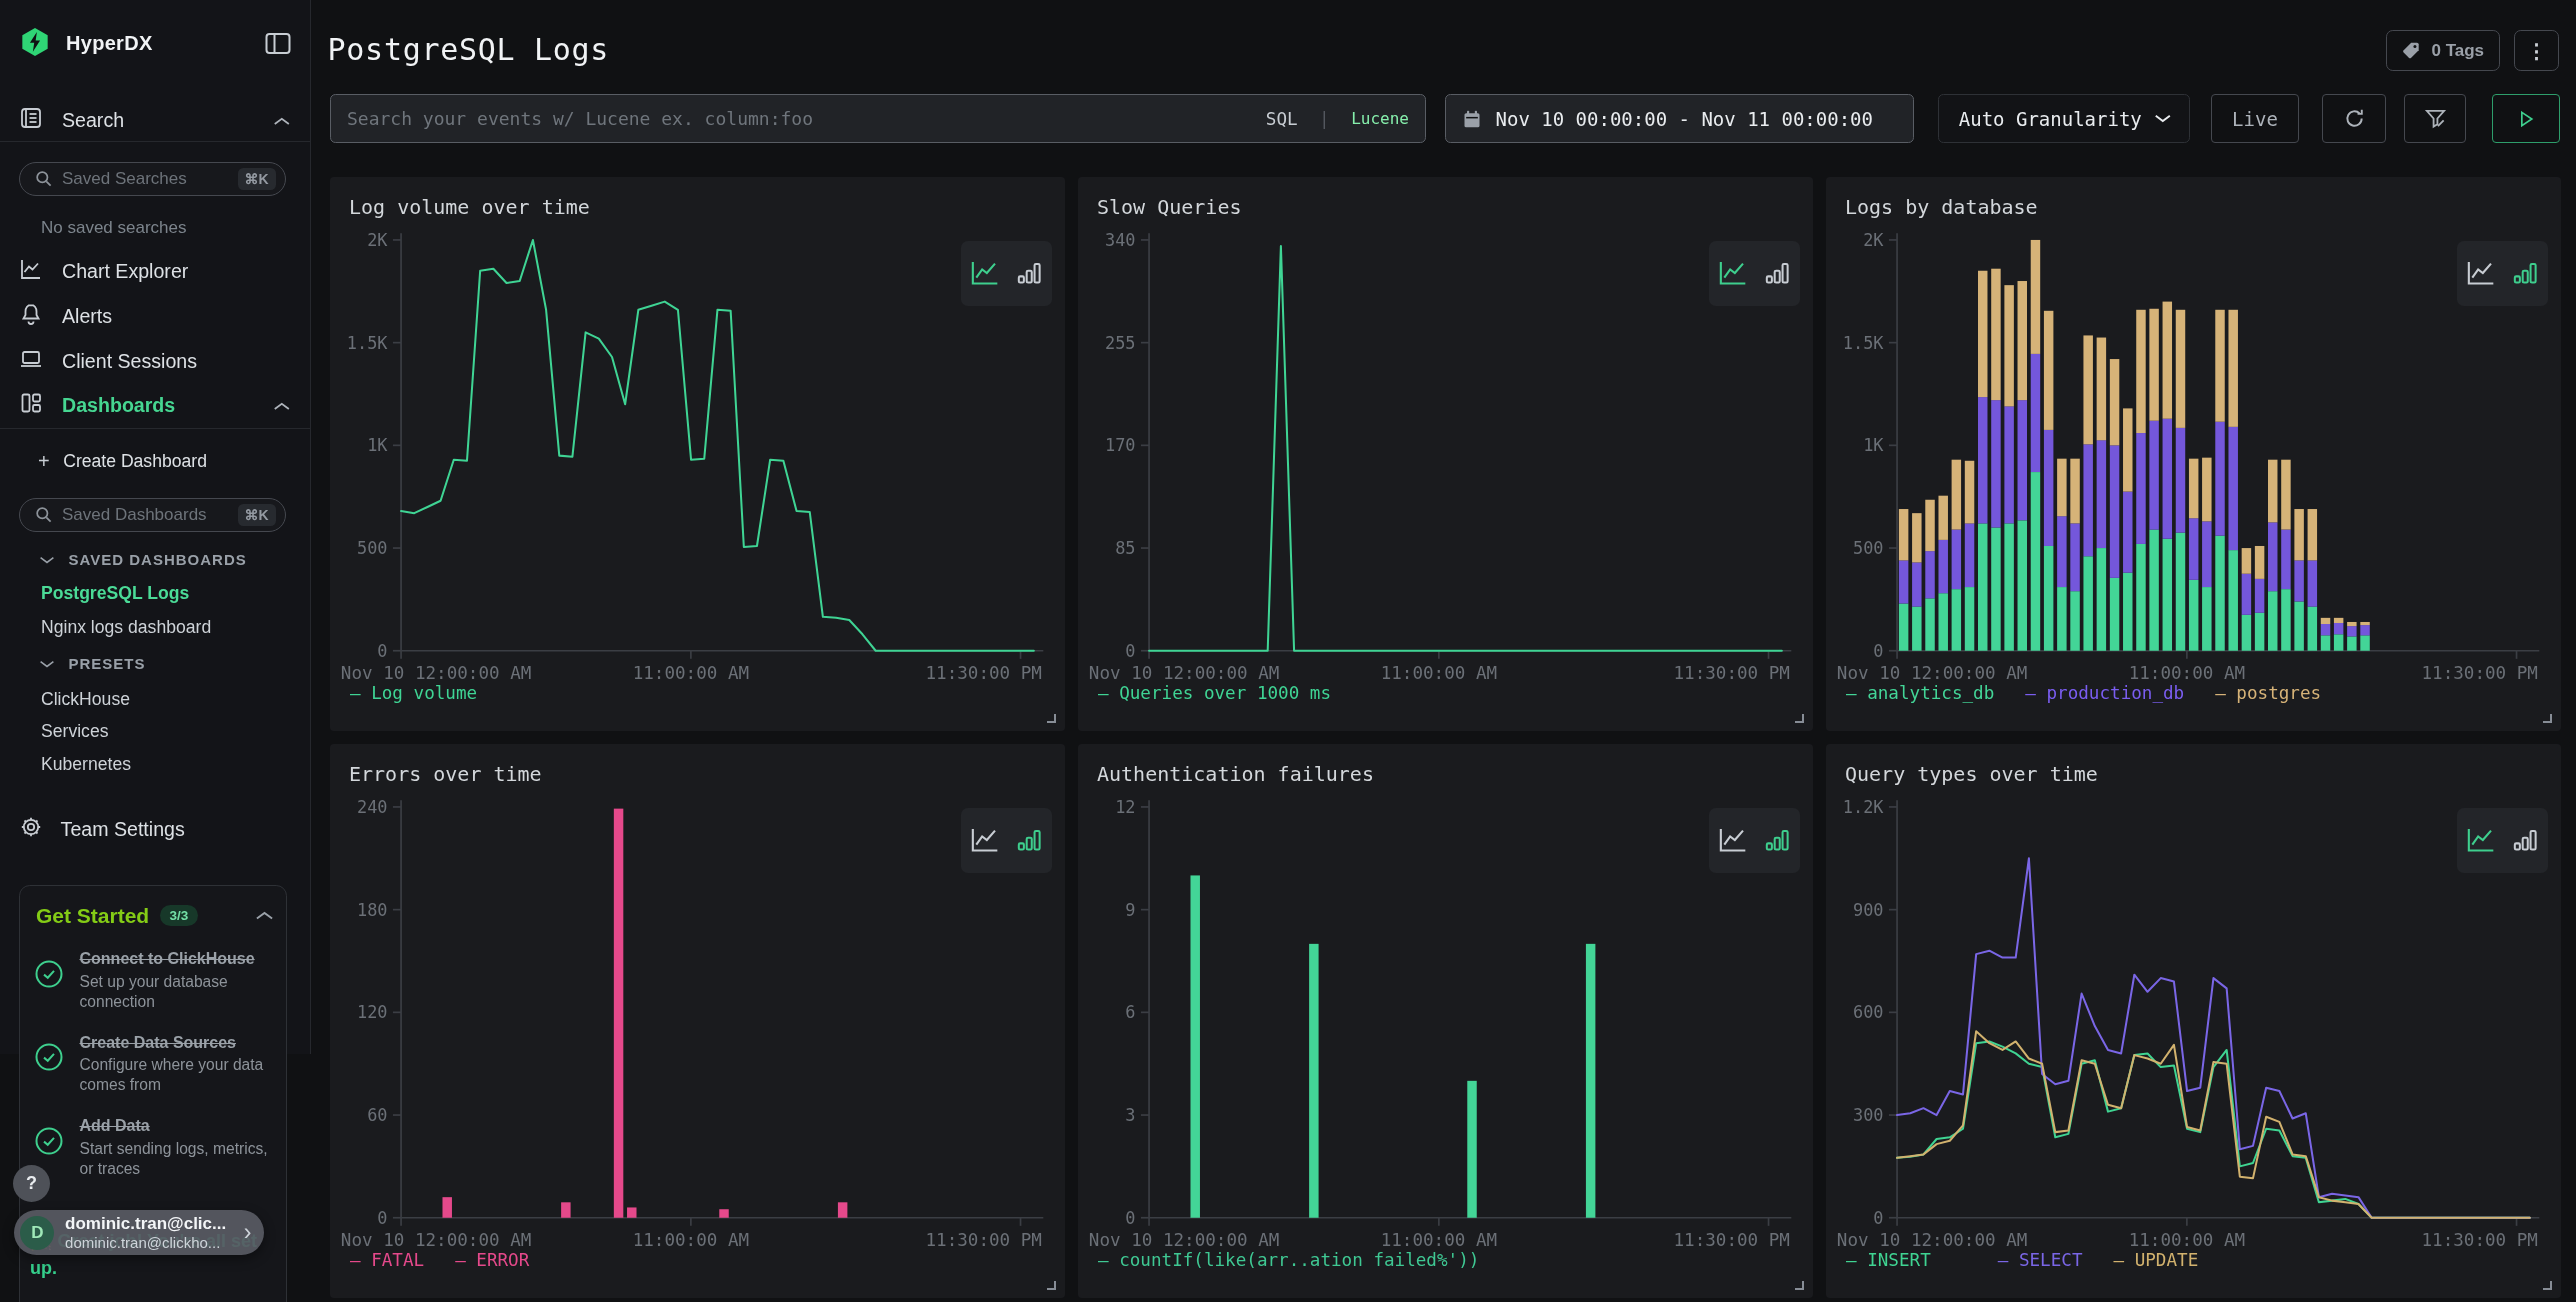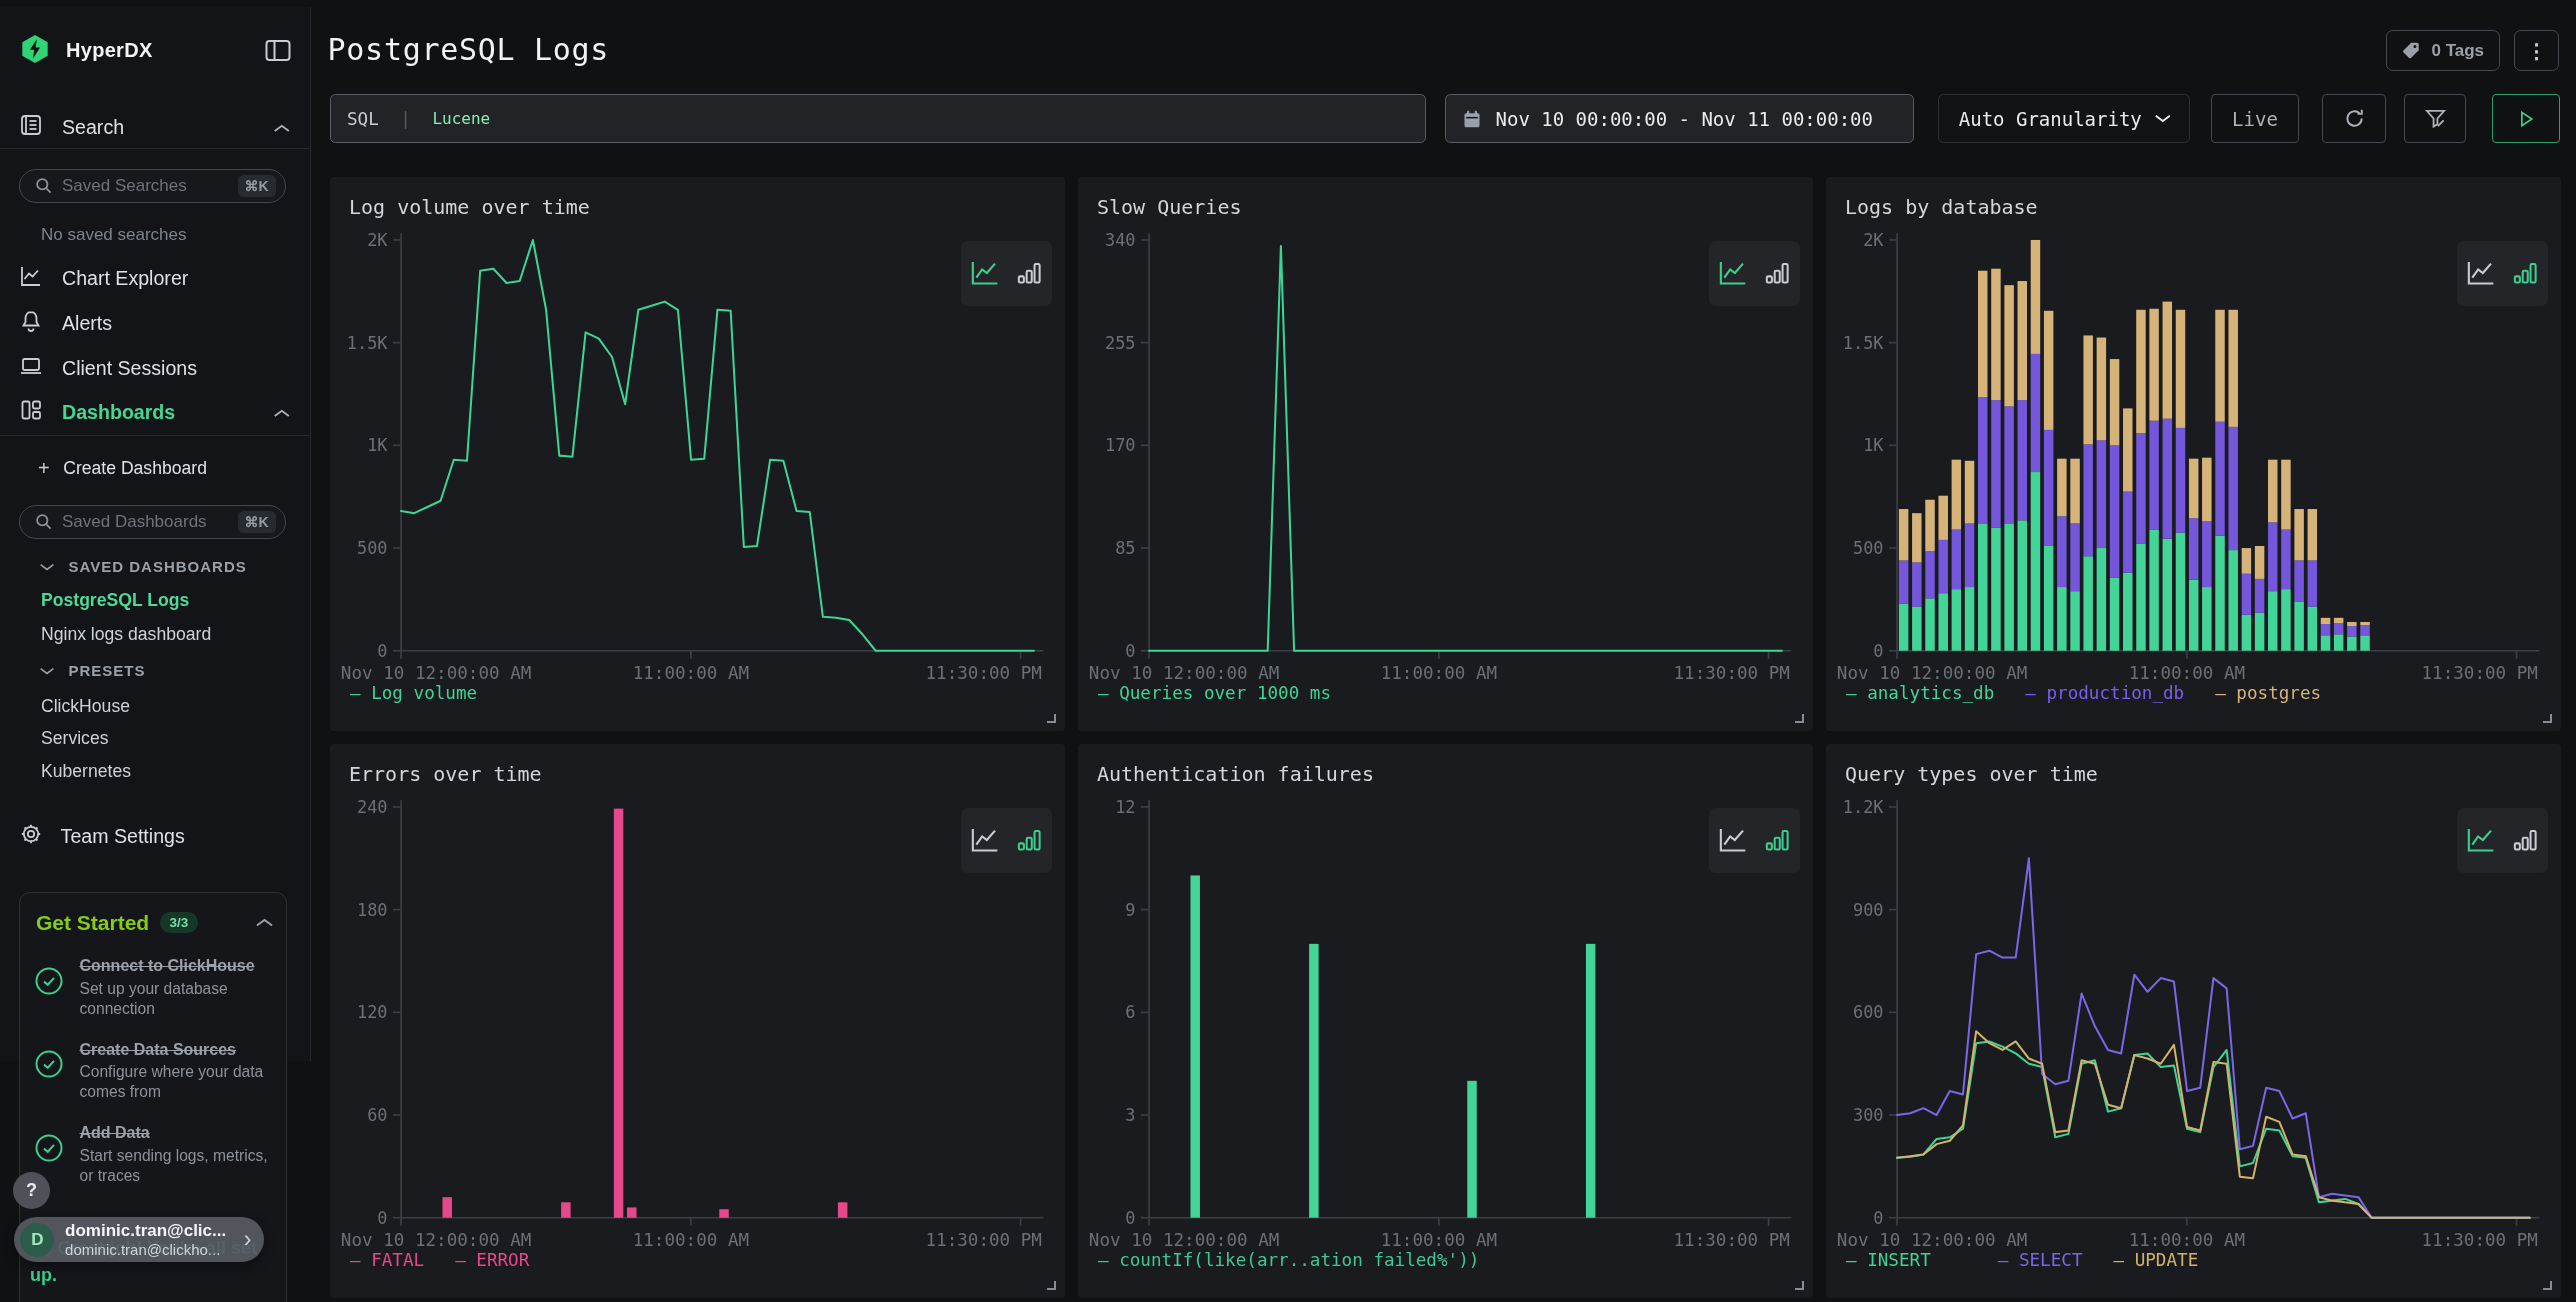--- a/index.html
+++ b/index.html
@@ -3,21 +3,21 @@
 <meta charset="utf-8">
 <style>
   * { margin:0; padding:0; box-sizing:border-box; }
   html,body { width:2576px; height:1303px; overflow:hidden; background:#101113;
     font-family:"Liberation Sans", sans-serif; }
   .mono { font-family:"DejaVu Sans Mono", monospace; }
 
   
   .app { position:relative; width:2576px; height:1303px; }
   .sidebar { position:absolute; left:0; top:0; width:311px; height:1054px;
-    background:#131418; border-right:1.4px solid #26282d; z-index:2;margin-top:7px; }
+    background:#131418; border-right:1.4px solid #26282d; z-index:2; }
   .main { position:absolute; left:312px; top:0; right:0; bottom:0; background:#101113; }
 
   
   .logo-row { position:absolute; left:19px; top:24px; right:19px; height:38px;
     display:flex; align-items:center; gap:15px; }
   .logo-text { color:#f1f3f5; font-weight:700; font-size:20px; letter-spacing:0.3px; flex:1; }
   .panel-btn { width:27px; height:27px; display:flex; align-items:center; justify-content:center; }
 
   .nav-item { position:absolute; left:0; right:0; height:35px; display:flex;
     align-items:center; padding:0 19px; gap:19px; color:#dde1e5; font-size:19.6px; }
@@ -348,20 +348,21 @@
         <path d="M11 2 L2 11 a2 2 0 0 0 0 2.8 L8.2 20 a2 2 0 0 0 2.8 0 L20 11 L20 4 a2 2 0 0 0 -2 -2 Z"></path>
         <circle cx="15.5" cy="6.5" r="1.8" fill="#101113"></circle>
       </svg>
       <span>0 Tags</span>
     </button>
     <button class="top-btn dots-btn">
       <span>⋮</span>
     </button>
 
     <div class="toolbar-box search-box">
+      <input class="mono" placeholder="Search your events w/ Lucene ex. column:foo" style="">
       <span class="mode-sql mono">SQL</span>
       <span class="mode-div mono">|</span>
       <span class="mode-lucene mono">Lucene</span>
     </div>
 
     <div class="toolbar-box date-box mono">
       <svg width="20" height="20" viewBox="0 0 24 24" fill="#9aa0a8">
         <rect x="3" y="5" width="18" height="17" rx="2"></rect>
         <rect x="6" y="2" width="2.6" height="5" rx="1" fill="#9aa0a8"></rect>
         <rect x="15.4" y="2" width="2.6" height="5" rx="1" fill="#9aa0a8"></rect>

